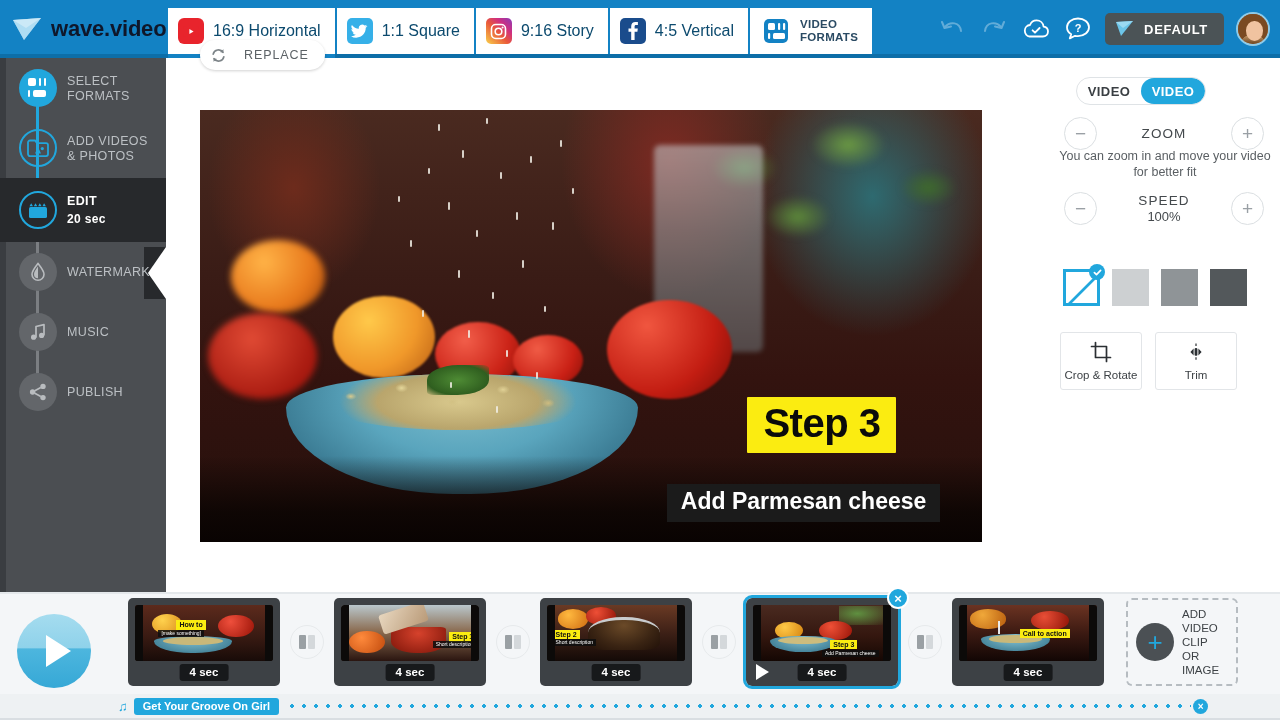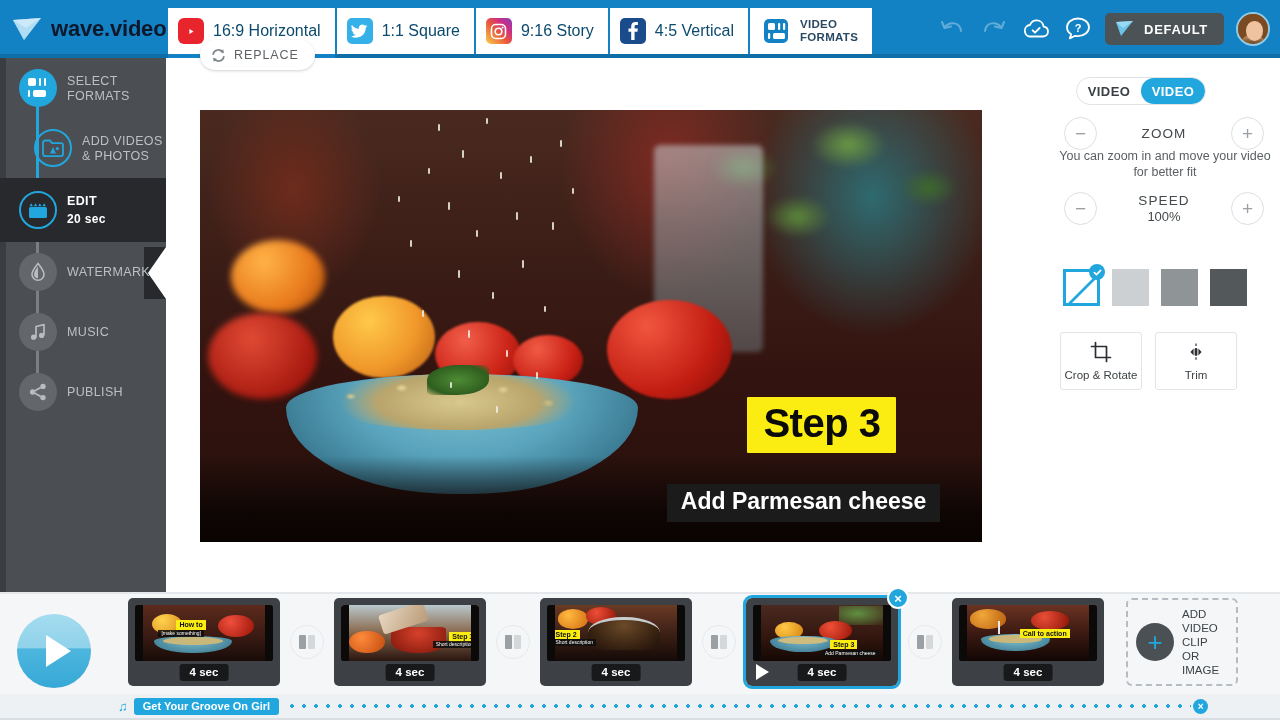--- a/index.html
+++ b/index.html
@@ -183,21 +183,21 @@
     border-radius: 50%;
   }
   .basil { position: absolute; left: 29%; top: 59%; width: 8%; height: 7%;
     background: radial-gradient(ellipse at 50% 50%, #4e8b34 0%, #2f5e1f 70%, rgba(47,94,31,0) 100%);
     border-radius: 50% 10% 50% 10%; }
   .sprinkle { position: absolute; inset: 0; pointer-events: none; }
 
   .replace-btn {
     position: absolute; left: 34px; top: -18px; background: #ffffff;
     border-radius: 18px; height: 30px; padding: 0 16px 0 11px;
-    display: flex; align-items: center; gap: 8px; cursor: pointer;
+    display: flex; align-items: center; gap: 18px; cursor: pointer;
     box-shadow: 0 1px 3px rgba(0,0,0,0.18);
   }
   .replace-btn .lbl { font-size: 12.5px; color: #5c6266; letter-spacing: 0.9px; }
 
   .ov-step {
     position: absolute; left: 70%; top: 66.5%; background: #fbec11;
     padding: 5px 16px 9px 16px; border-radius: 1px;
   }
   .ov-step span { font-size: 40px; font-weight: 700; color: #0b0b0b;
                   letter-spacing: -0.5px; line-height: 1.05; }
@@ -470,21 +470,21 @@
             <rect x="1" y="13" width="2" height="7" rx="1" fill="#fff"></rect>
             <rect x="6" y="13" width="13" height="7" rx="2" fill="#fff"></rect>
           </svg>
       </span>
       <div class="sb-label" style="top:16px;">
         <div>SELECT</div>
         <div>FORMATS</div>
       </div>
     </div>
 
-    <div class="sb-item" style="top:60px;margin-left:15px;">
+    <div class="sb-item" style="top:60px;">
       <span class="sb-circle outlined" style="top:11px;">
         <svg width="22" height="20" viewBox="0 0 22 20">
             <path d="M1 4.5a2 2 0 0 1 2-2h5l2 2.6h9a2 2 0 0 1 2 2v9a2 2 0 0 1-2 2H3a2 2 0 0 1-2-2z" fill="none" stroke="#21a7dd" stroke-width="1.8"></path>
             <path d="M8 15.5 11 9 14 15.5z" fill="#21a7dd"></path>
             <circle cx="15.3" cy="10.6" r="1.6" fill="#21a7dd"></circle>
           </svg>
       </span>
       <div class="sb-label" style="top:16px;">
         <div>ADD VIDEOS</div>
         <div>&amp; PHOTOS</div>

